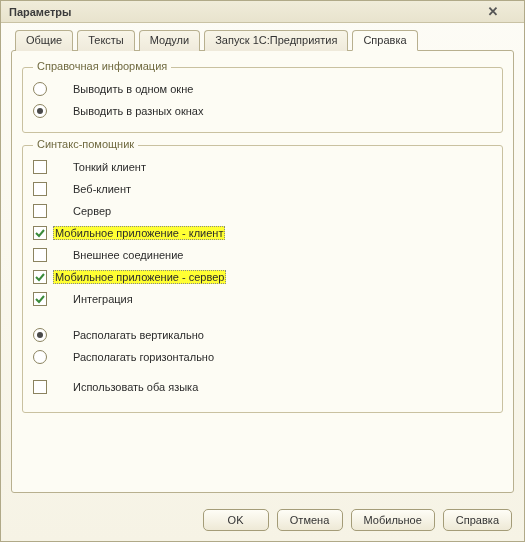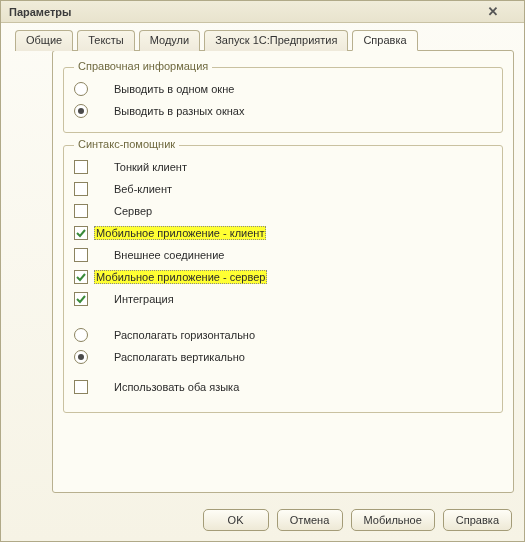--- a/index.html
+++ b/index.html
@@ -73,21 +73,20 @@
   }
   .tabpanel {
     flex: 1;
     border: 1px solid #b8b08f;
     border-radius: 3px;
     background: #fdfcf4;
     margin-top: 0px;
     padding: 10px 10px;
     position: relative;
     z-index: 1;
-    margin-left: 41px;
   }
   .groupbox {
     border: 1px solid #c9c1a0;
     border-radius: 3px;
     margin: 6px 0 12px 0;
     padding: 10px 10px 10px 10px;
     position: relative;
   }
   .groupbox .legend {
     position: absolute;
@@ -223,26 +222,26 @@
                   <path d="M1 5 L4 8 L9 2" stroke="#3a8a3a" stroke-width="2" fill="none"></path>
                 </svg>
               </span>
               <span class="lbl">Интеграция</span>
             </div>
           </div>
 
         <div class="spacer"></div>
 
         <div class="row">
+          <span class="ctrl radio checked"></span>
+          <span class="lbl">Располагать вертикально</span>
+        </div>
+        <div class="row">
           <span class="ctrl radio"></span>
           <span class="lbl">Располагать горизонтально</span>
-        </div>
-        <div class="row">
-          <span class="ctrl radio checked"></span>
-          <span class="lbl">Располагать вертикально</span>
         </div>
 
         <div class="spacer" style="height:8px;"></div>
 
         <div class="row">
           <span class="ctrl checkbox">
             
           </span>
           <span class="lbl">Использовать оба языка</span>
         </div>

